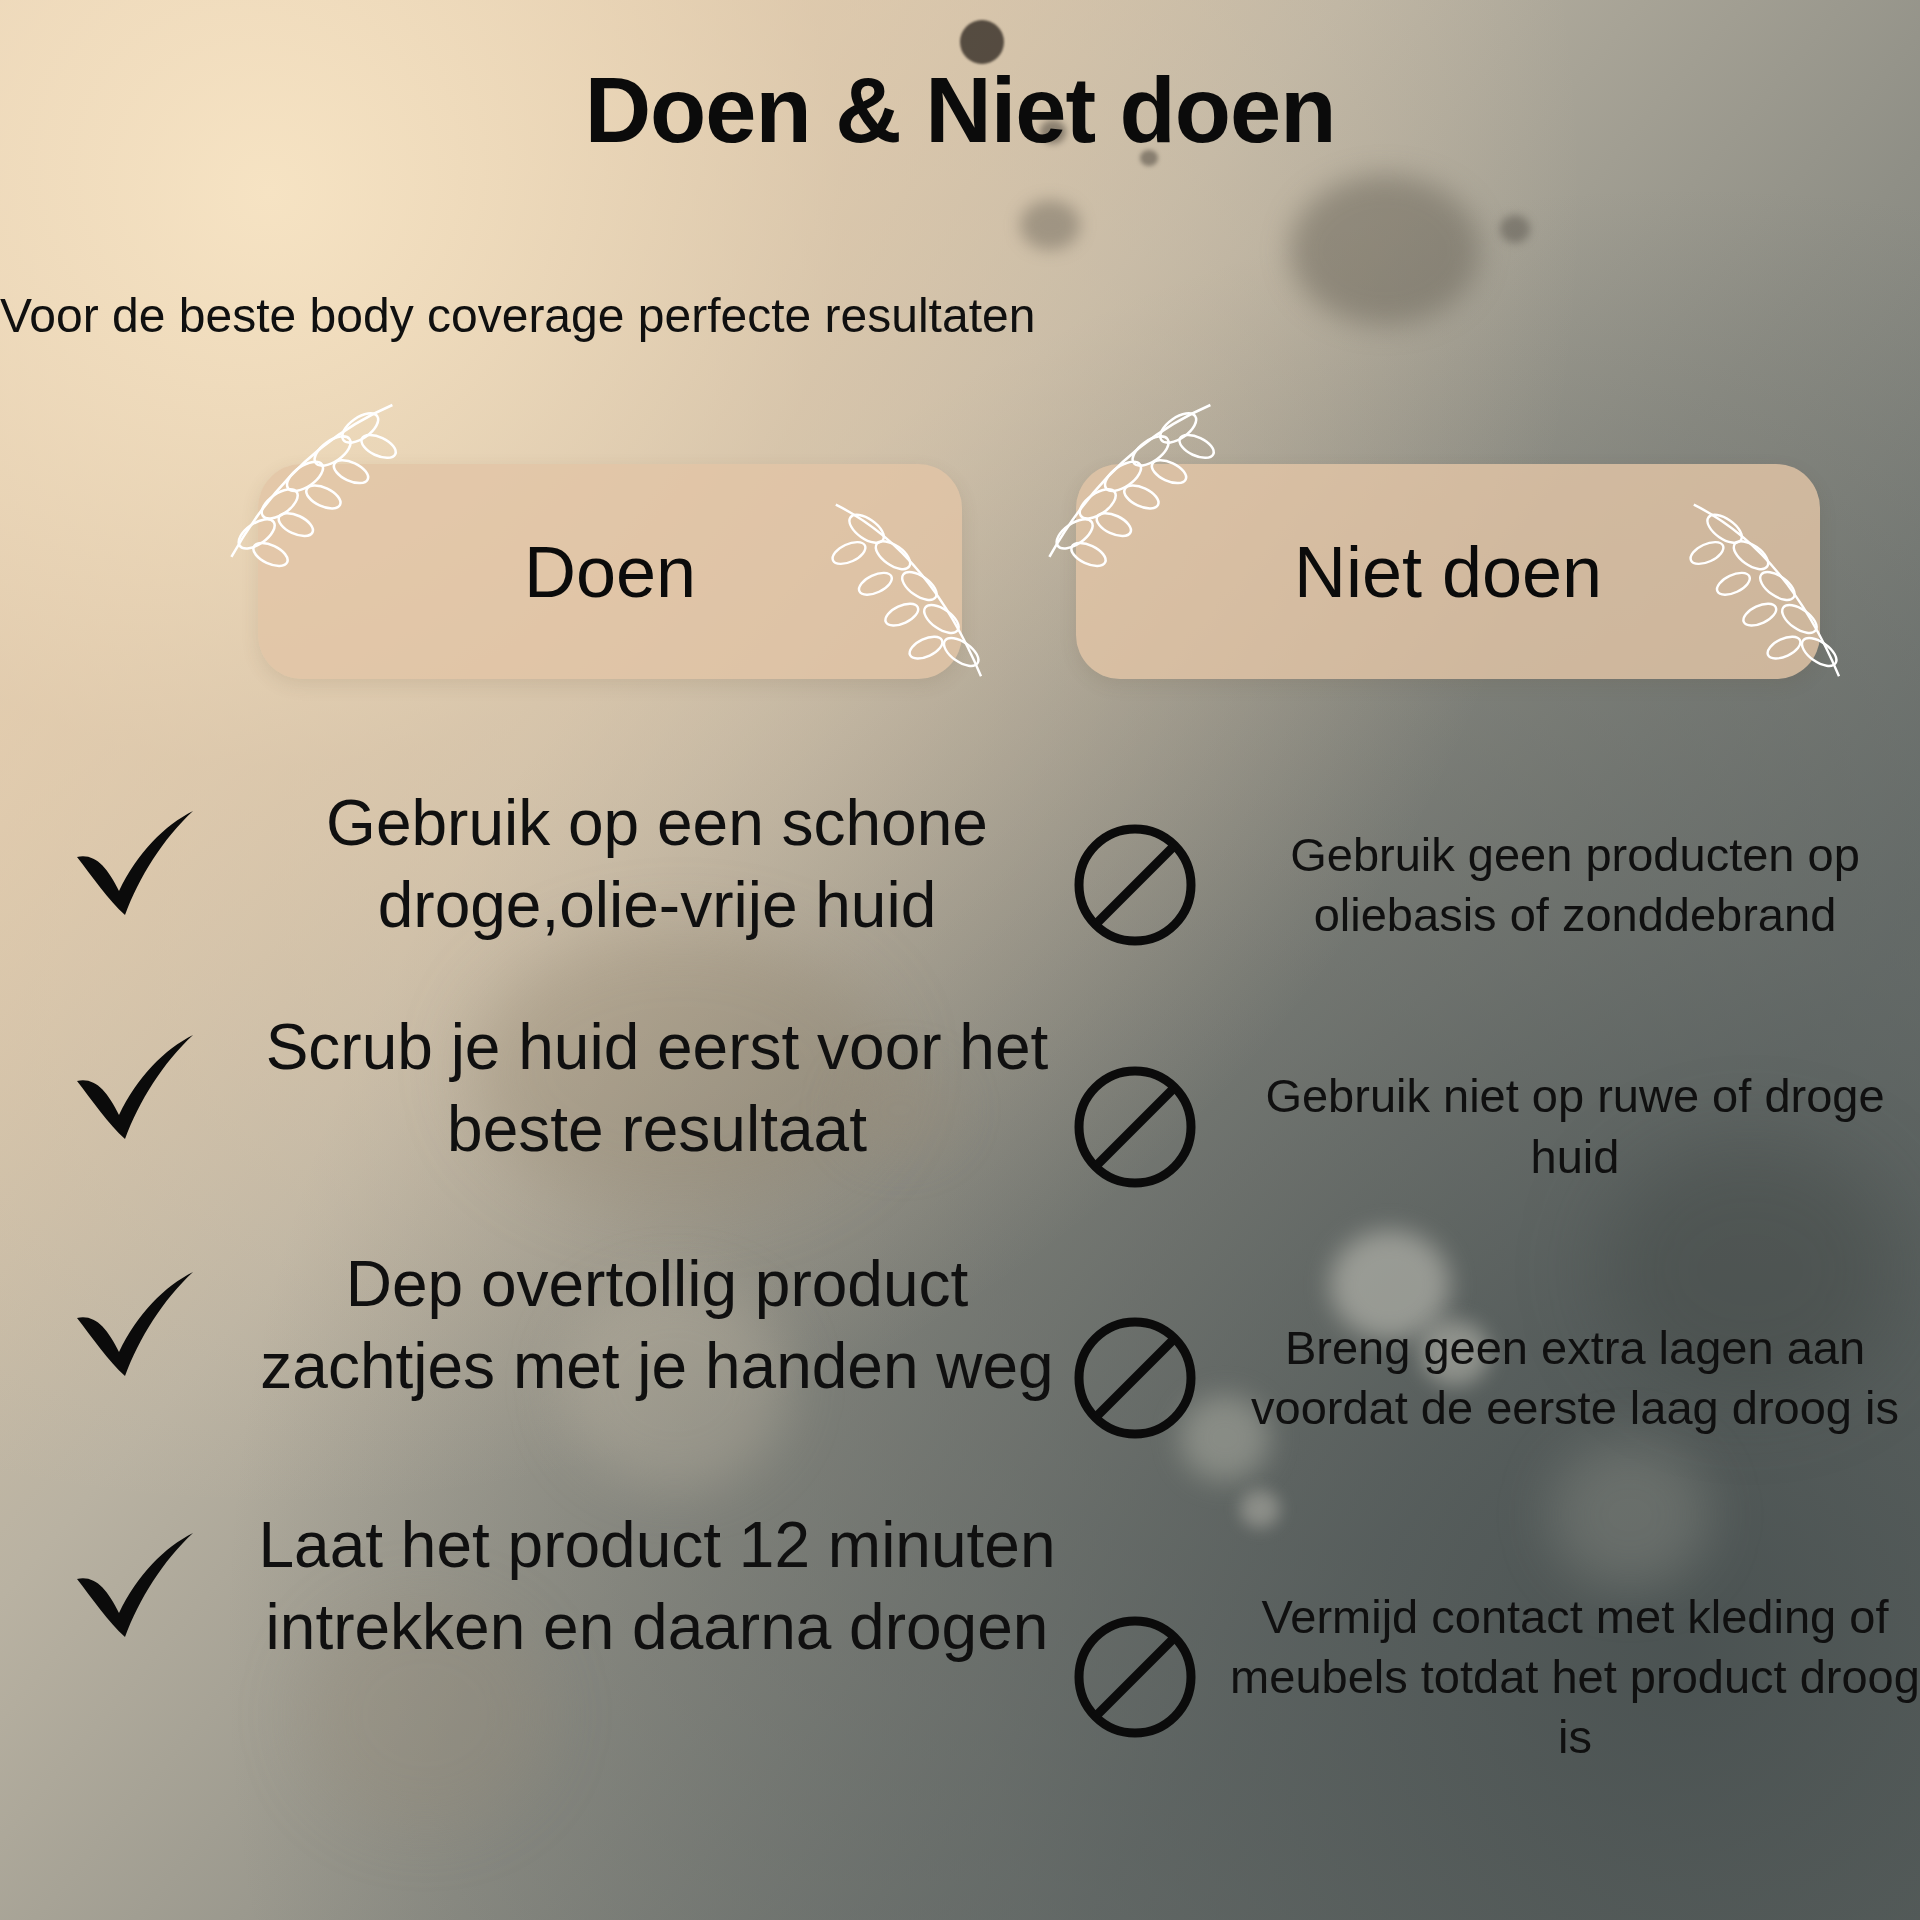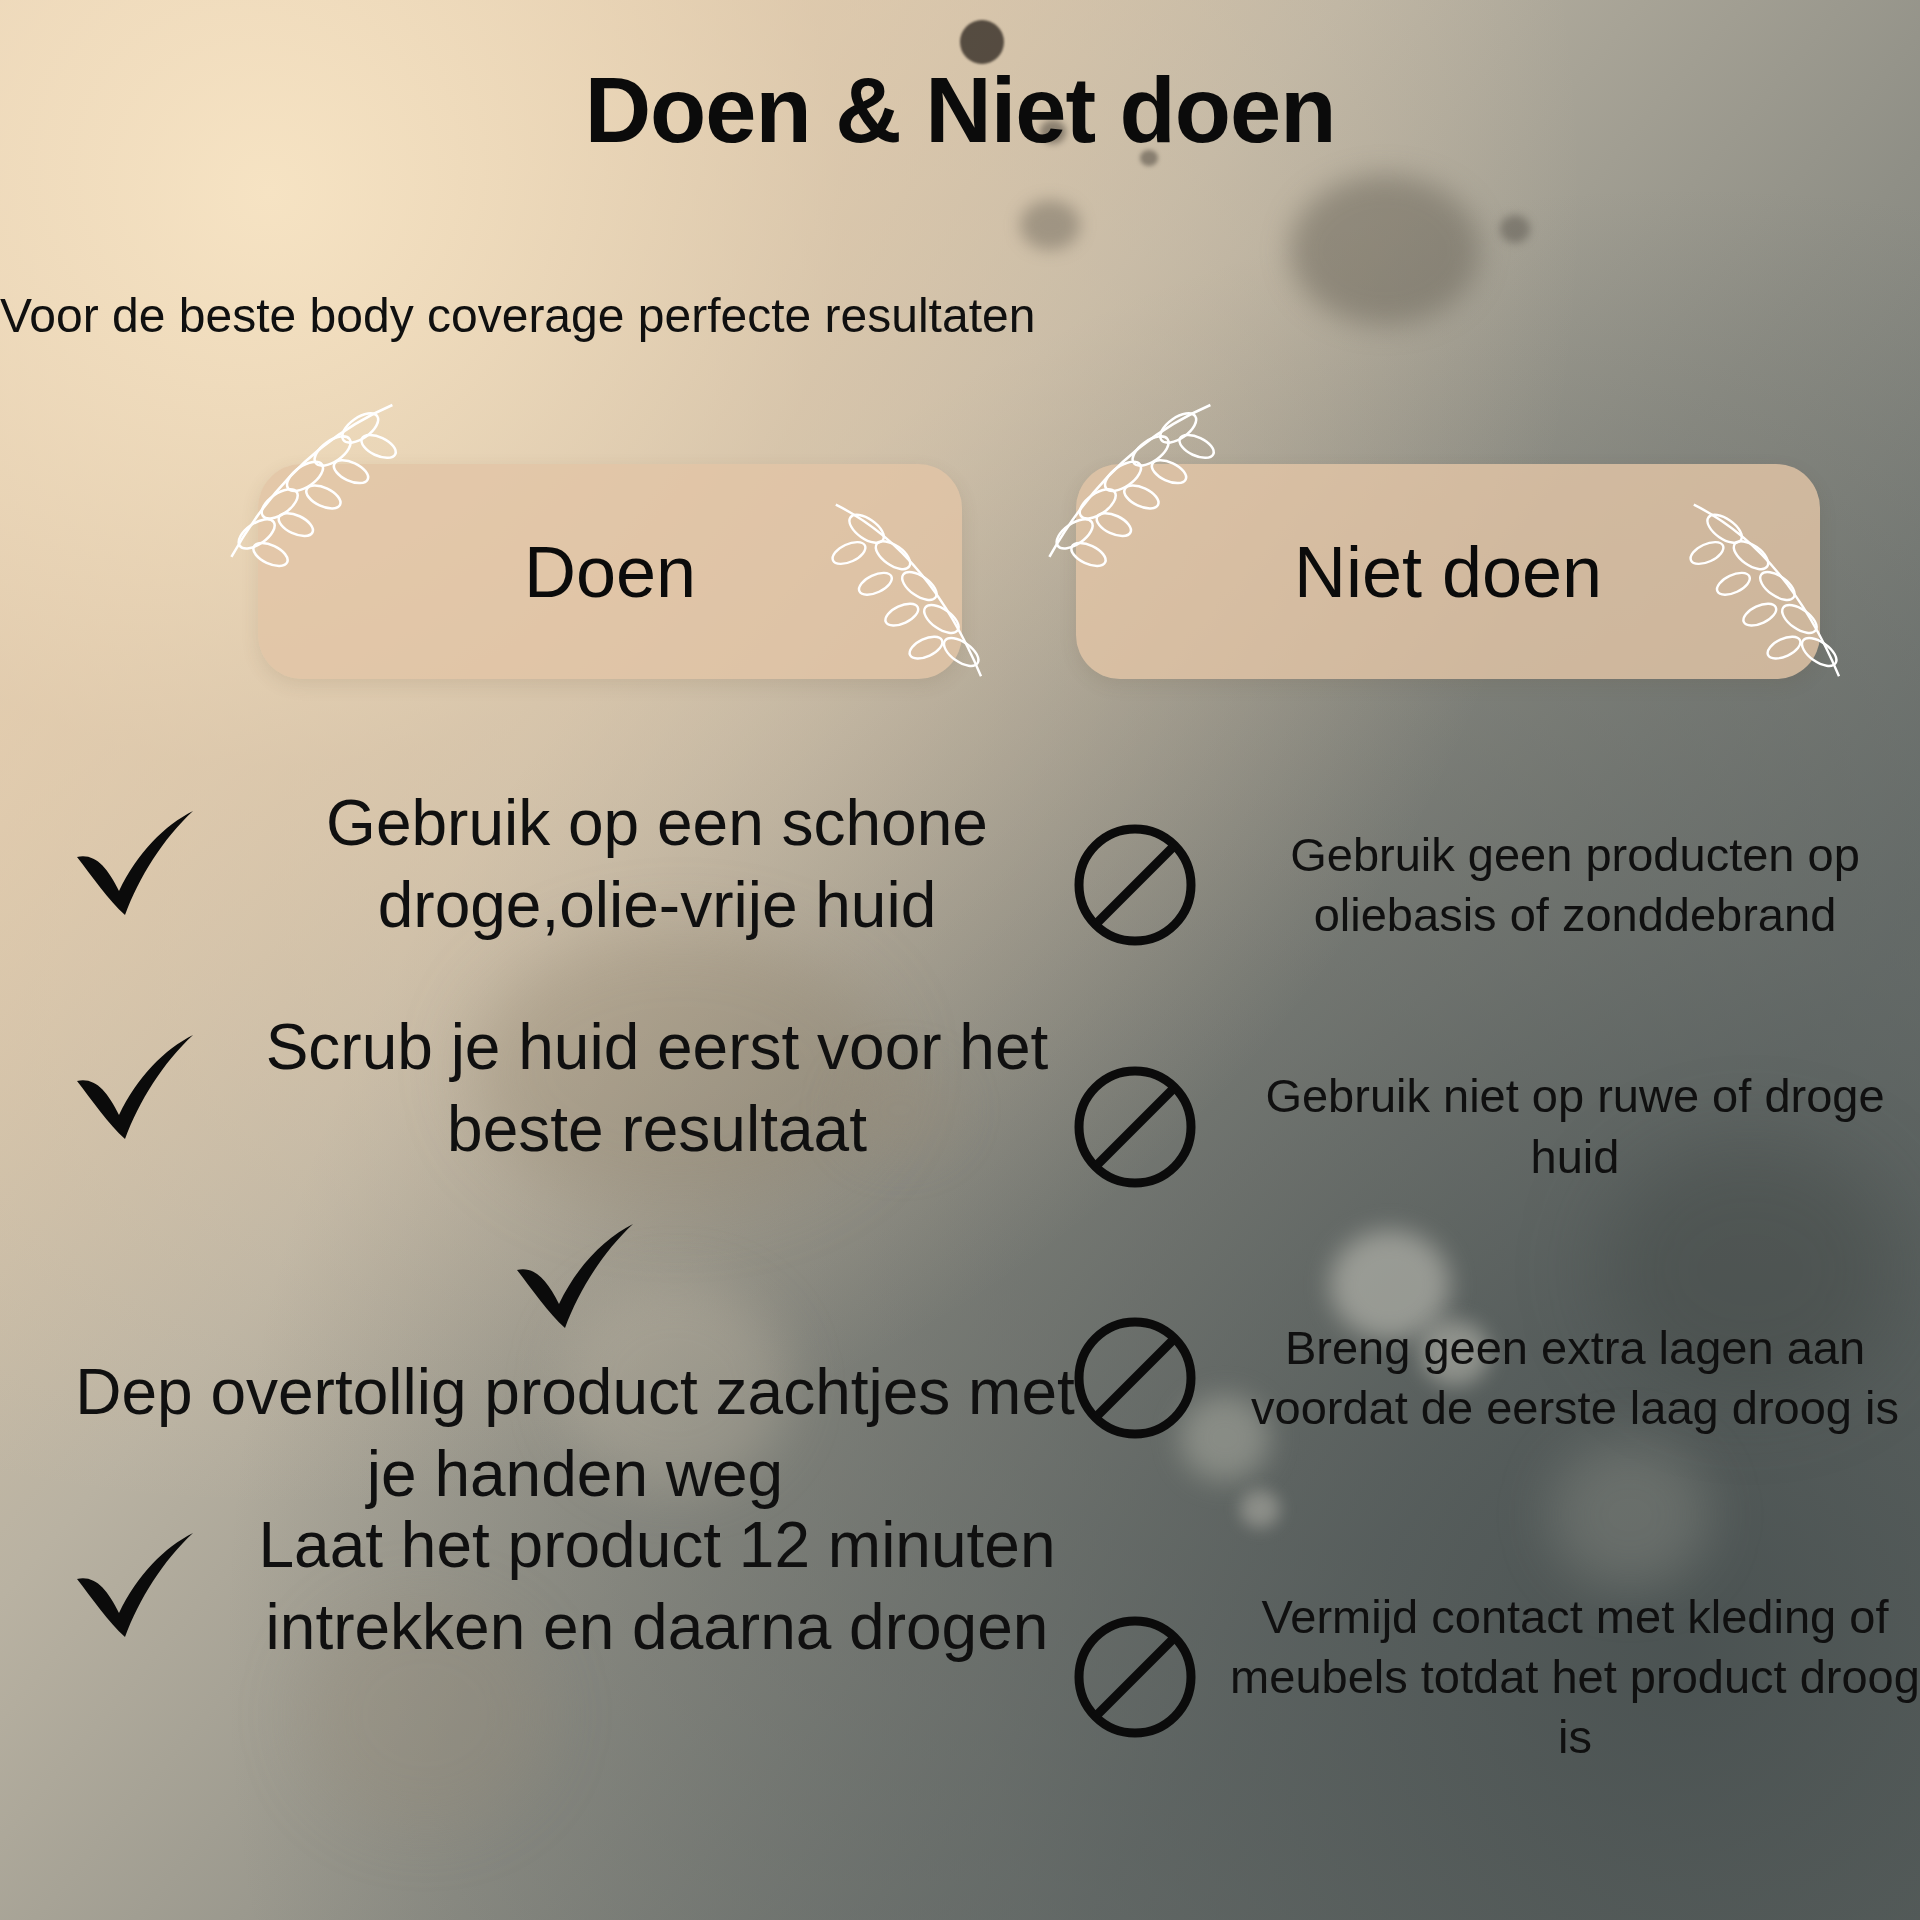--- a/index.html
+++ b/index.html
@@ -138,21 +138,21 @@
     text-align: center;
     font-size: 64px;
     line-height: 1.28;
     color: #101010;
     font-weight: 400;
   }
   .row-right .row-text { font-size: 47px; }
 
   .r1 { height: 190px; }
   .r2 { height: 190px; }
-  .r3 { height: 215px; flex-direction: column; }
+  .r3 { height: 215px; }
   .r4 { height: 240px; }
 
   .rr1 { height: 230px; }
   .rr2 { height: 185px; }
   .rr3 { height: 250px; }
   .rr4 { height: 280px; }
 </style>
 </head>
 <body>
 

